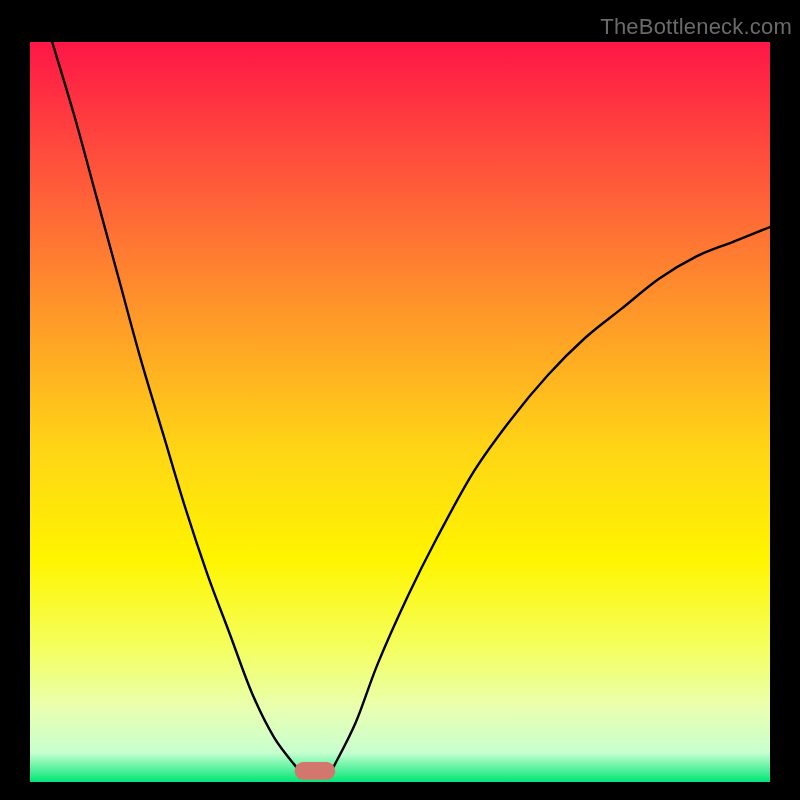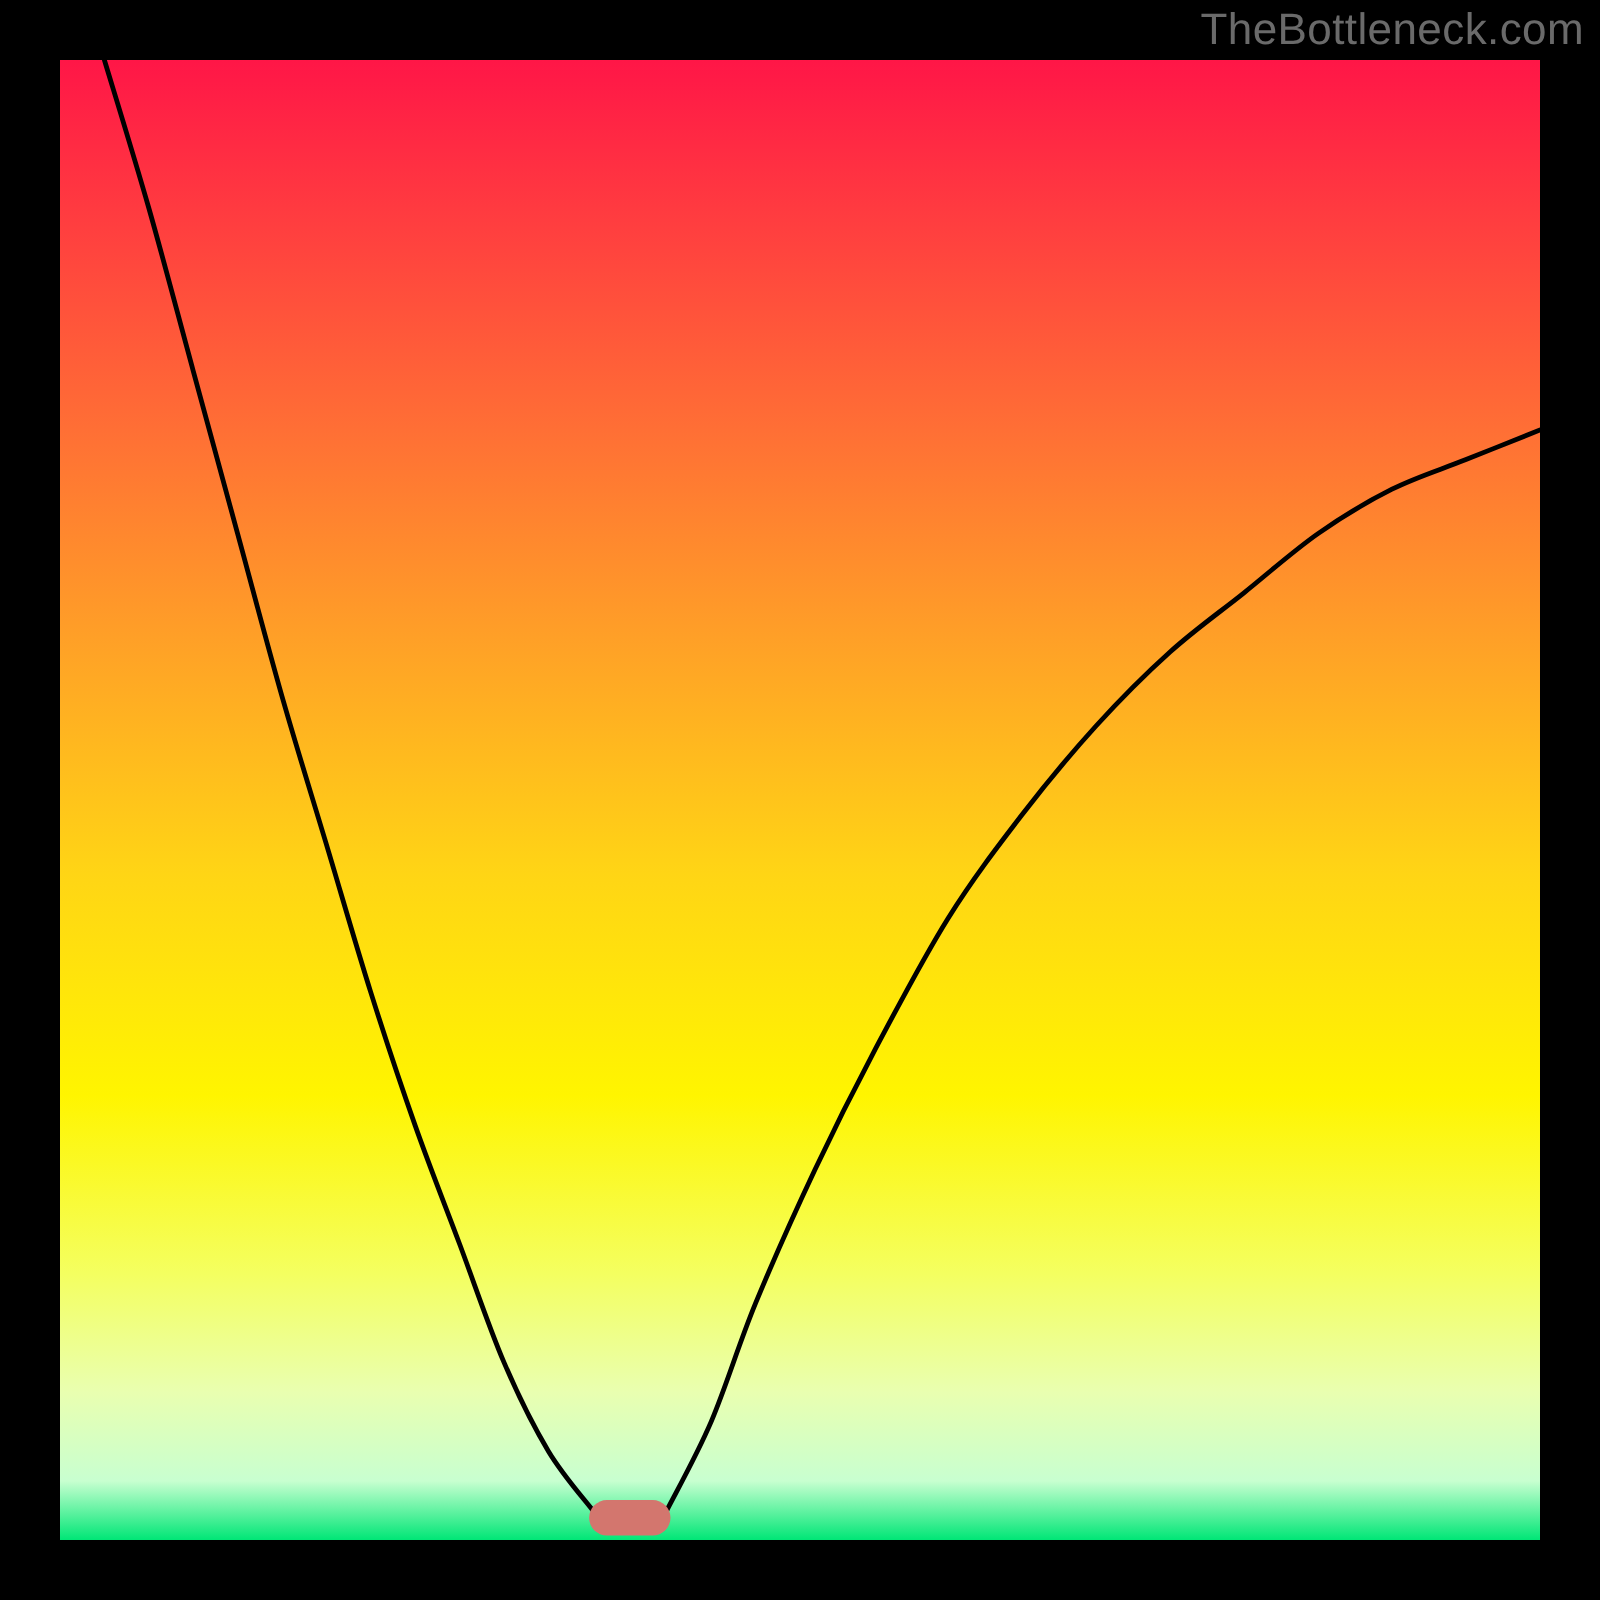--- a/index.html
+++ b/index.html
@@ -1,21 +1,21 @@
 <!DOCTYPE html>
 <html><head>
 <meta charset="utf-8">
 <style>
   * { margin: 0; padding: 0; box-sizing: border-box; }
   html, body { width: 800px; height: 800px; overflow: hidden; }
   body { background: #000; font-family: Arial, Helvetica, sans-serif; }
 
   .frame {
     position: absolute;
-    top: 0; left: 0;
+    top: 12px; left: 0;
     width: 800px; height: 644px;
     background: #000;
   }
 
   .plot-area {
     position: absolute;
     top: 30px;
     left: 30px;
     width: 740px;
     height: 740px;

